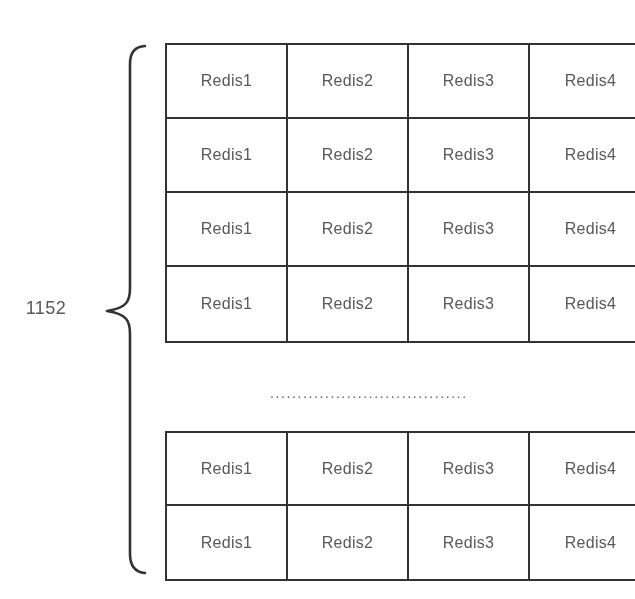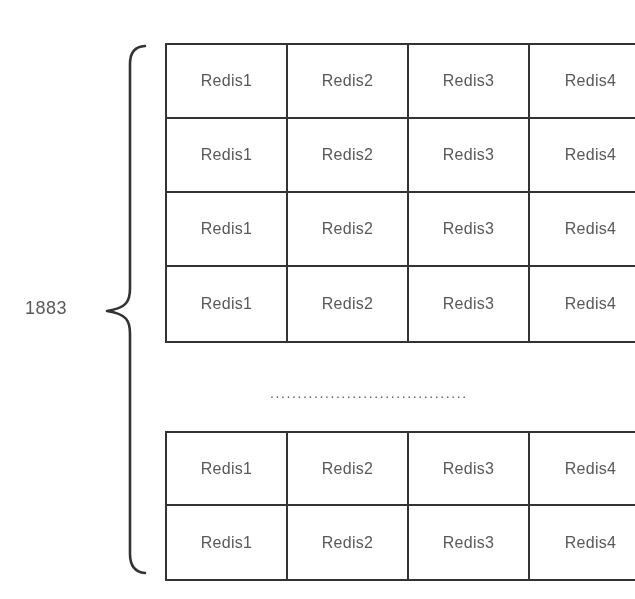--- a/index.html
+++ b/index.html
@@ -75,21 +75,21 @@
     color: #595959;
     white-space: nowrap;
     line-height: 16px;
   }
 </style>
 </head>
 <body>
 
 <div class="canvas">
 
-  <div class="scale-label">1883</div>
+  <div class="scale-label">1152</div>
 
   <svg class="brace-svg" width="635" height="599" viewBox="0 0 635 599" xmlns="http://www.w3.org/2000/svg">
     <path d="M145,46 C134,46.5 130,53 130,64
              L130,288 C130,301 127,308 107,311
              C127,314 130,321 130,334
              L130,554 C130,565 134,572 145,573" fill="none" stroke="#333333" stroke-width="2.6" stroke-linecap="round" stroke-linejoin="round"></path>
   </svg>
 
   <div class="grid grid-top">
     <div class="cell">Redis1</div>

